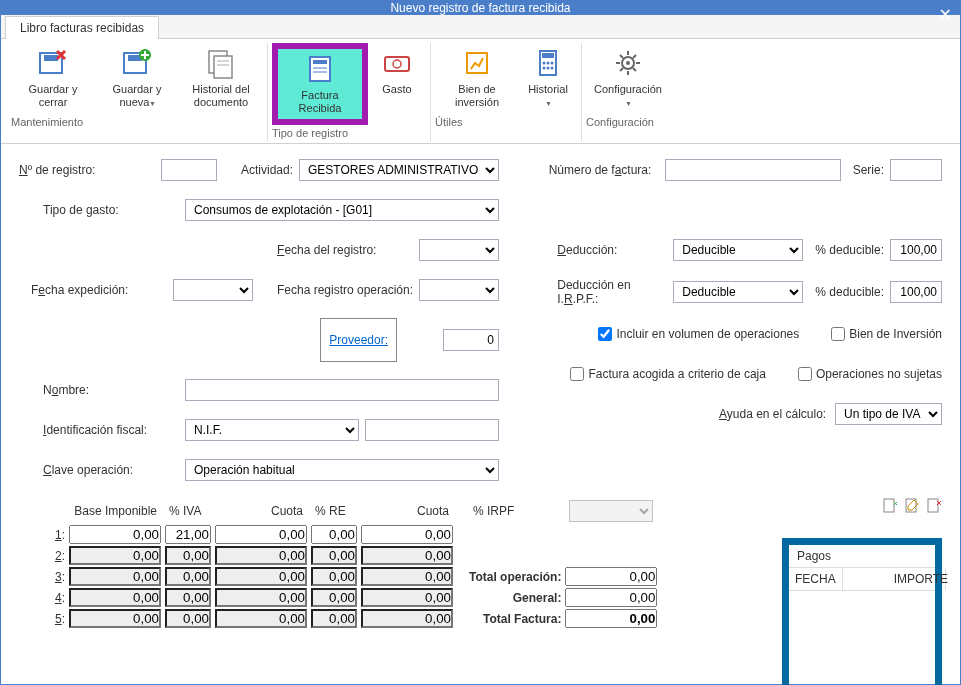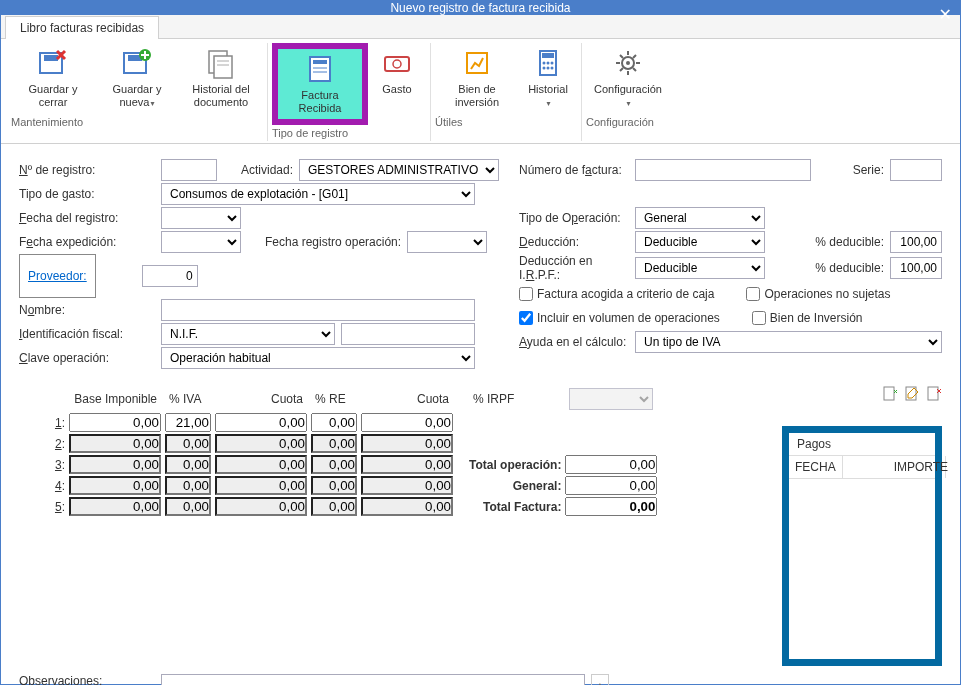--- a/index.html
+++ b/index.html
@@ -14,21 +14,21 @@
 .ribbon-group { display: flex; flex-direction: column; border-right: 1px solid #e0e0e0; padding: 0 4px; }
 .ribbon-group:last-child { border-right: none; }
 .ribbon-items { display: flex; }
 .ribbon-btn { display: flex; flex-direction: column; align-items: center; justify-content: flex-start; padding: 4px 8px; min-width: 58px; cursor: pointer; text-align: center; line-height: 13px; font-size: 11px; }
 .ribbon-btn.selected { background: #5eead4; border: 6px solid #a21caf; }
 .ribbon-icon { width: 32px; height: 32px; margin-bottom: 4px; display: flex; align-items: center; justify-content: center; }
 .ribbon-label { max-width: 68px; }
 .ribbon-group-label { text-align: left; font-size: 11px; color: #666; padding: 2px 0; }
 .drop-caret { font-size: 8px; margin-left: 1px; color: #666; }
 .form-area { padding: 14px 18px 8px 18px; display: flex; gap: 20px; }
-.col { flex: 1; display: flex; flex-direction: column; gap: 0; }
+.col { flex: 1; display: flex; flex-direction: column; gap: 16px; align-items: flex-end; }
 .row { display: flex; align-items: center; gap: 6px; min-height: 24px; }
 .lbl { width: 136px; text-align: left; font-size: 12px; }
 .lbl-sm { width: 110px; text-align: left; font-size: 12px; }
 input[type=text], select, .txt { border: 1px solid #aab; padding: 2px 4px; font-size: 12px; height: 22px; font-family: inherit; }
 select { background: #fff; }
 .chk { display: flex; align-items: center; gap: 4px; }
 .chk input { width: 14px; height: 14px; }
 .boxed-link { border: 1px solid #888; padding: 14px 8px; color: #06c; text-decoration: underline; cursor: pointer; }
 .grid-area { padding: 8px 18px 4px 18px; display: flex; gap: 12px; }
 .grid-left { flex: 1; }
@@ -223,57 +223,53 @@
     <div class="col">
       <div class="row">
         <span class="lbl-sm">Número de f<u>a</u>ctura:</span>
         <input type="text" style="width: 176px;">
         <span style="flex:1"></span>
         <span>Serie:</span>
         <input type="text" style="width: 52px;">
       </div>
       <div style="height:24px"></div>
       <div class="row">
-        <span class="lbl-sm">Tipo de O<u>p</u>eración:</span>
-        <select style="width:130px"><option>General</option></select>
-      </div>
-      <div class="row">
         <span class="lbl-sm"><u>D</u>educción:</span>
         <select style="width:130px"><option>Deducible</option></select>
         <span style="flex:1"></span>
         <span>% deducible:</span>
         <input type="text" style="width: 52px; text-align: right;" value="100,00">
       </div>
       <div class="row">
         <span class="lbl-sm">Deducción en I.<u>R</u>.P.F.:</span>
         <select style="width:130px"><option>Deducible</option></select>
         <span style="flex:1"></span>
         <span>% deducible:</span>
         <input type="text" style="width: 52px; text-align: right;" value="100,00">
+      </div>
+      <div class="row">
+        <label class="chk">
+            <input type="checkbox" checked="" style="">
+            <span>Incluir en  volumen de operaciones</span>
+          </label>
+        <span style="width:20px"></span>
+        <label class="chk">
+            <input type="checkbox" style="">
+            <span>Bien de Inversión</span>
+          </label>
       </div>
       <div class="row">
         <label class="chk">
             <input type="checkbox" style="">
             <span>Factura acogida a criterio de caja</span>
           </label>
         <span style="width:20px"></span>
         <label class="chk">
             <input type="checkbox" style="">
             <span>Operaciones no sujetas</span>
-          </label>
-      </div>
-      <div class="row">
-        <label class="chk">
-            <input type="checkbox" checked="" style="">
-            <span>Incluir en  volumen de operaciones</span>
-          </label>
-        <span style="width:20px"></span>
-        <label class="chk">
-            <input type="checkbox" style="">
-            <span>Bien de Inversión</span>
           </label>
       </div>
       <div class="row">
         <span class="lbl-sm"><u>A</u>yuda en el cálculo:</span>
         <select style="flex:1"><option>Un tipo de IVA</option></select>
       </div>
     </div>
   </div>
 
   <div class="grid-area">

